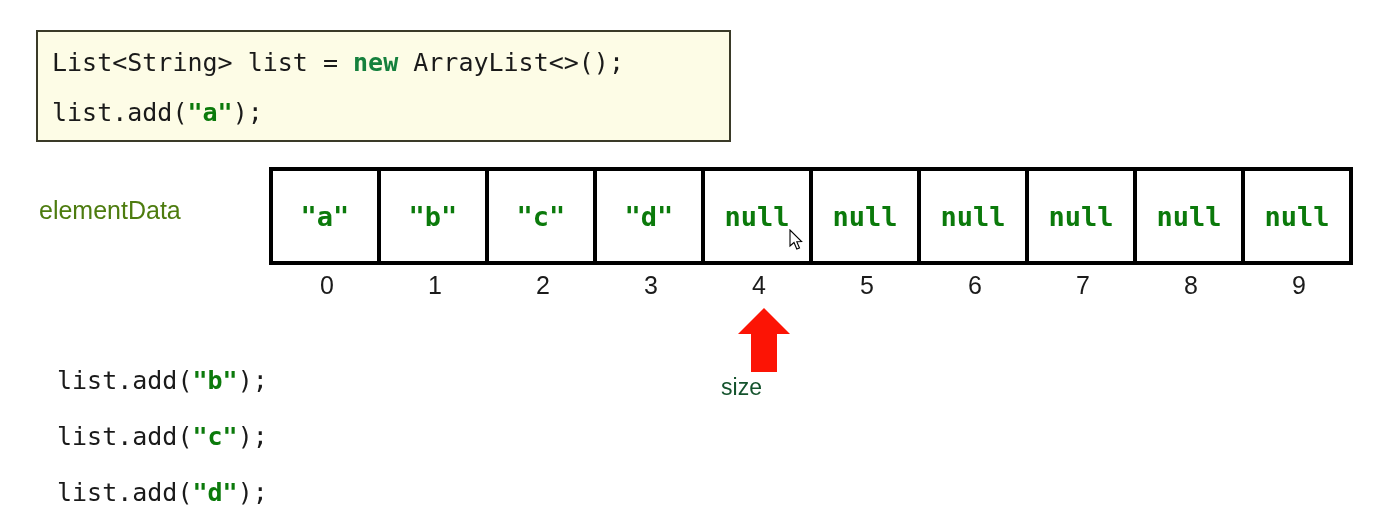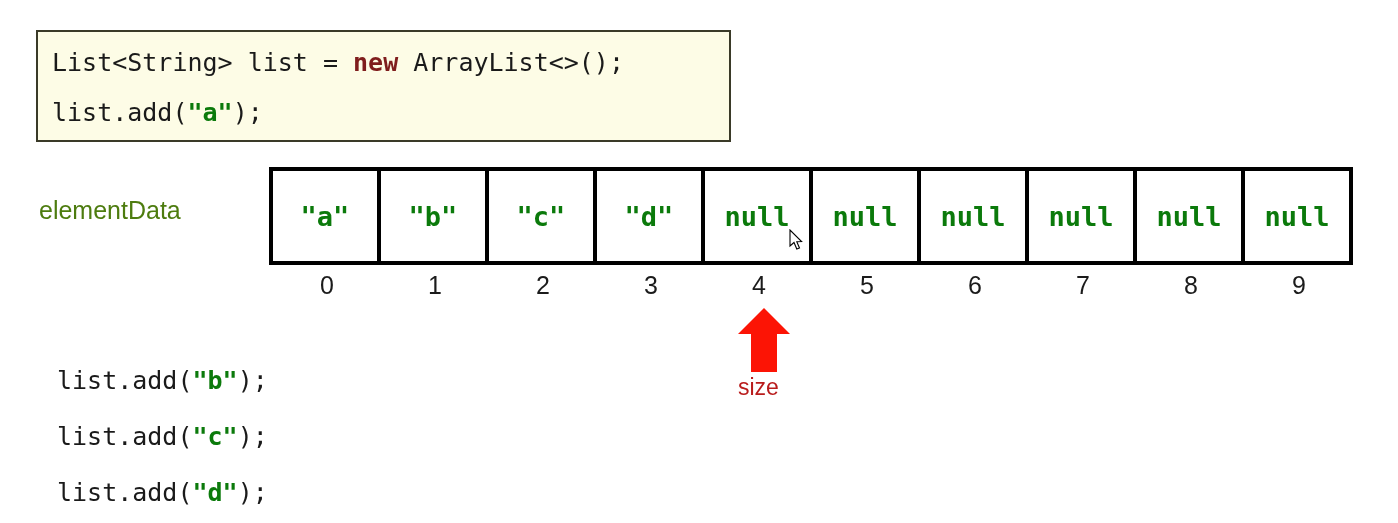--- a/index.html
+++ b/index.html
@@ -35,21 +35,21 @@
     letter-spacing: 0px;
   }
   #code-box-top .code-line {
     position: absolute;
     left: 14px;
   }
   #code-line-1 { top: 16px; }
   #code-line-2 { top: 66px; }
 
   .kw-new {
-    color: #7f1d1d;
+    color: #15803d;
     font-weight: bold;
   }
   .str {
     color: #0b7a0b;
     font-weight: bold;
   }
 
   
   #element-data-label {
     position: absolute;
@@ -112,27 +112,27 @@
   
   #size-arrow {
     position: absolute;
     left: 738px;
     top: 308px;
     width: 52px;
     height: 64px;
   }
   #size-label {
     position: absolute;
-    left: 738px;
+    left: 710px;
     top: 374px;
     width: 52px;
-    text-align: left;
+    text-align: right;
     font-family: "Liberation Sans", sans-serif;
     font-size: 23px;
-    color: #b91c1c;
+    color: #14532d;
   }
 
   
   .bottom-code {
     position: absolute;
     left: 57px;
     font-family: "DejaVu Sans Mono", "Liberation Mono", monospace;
     font-size: 25px;
     color: #1a1a1a;
     white-space: pre;

